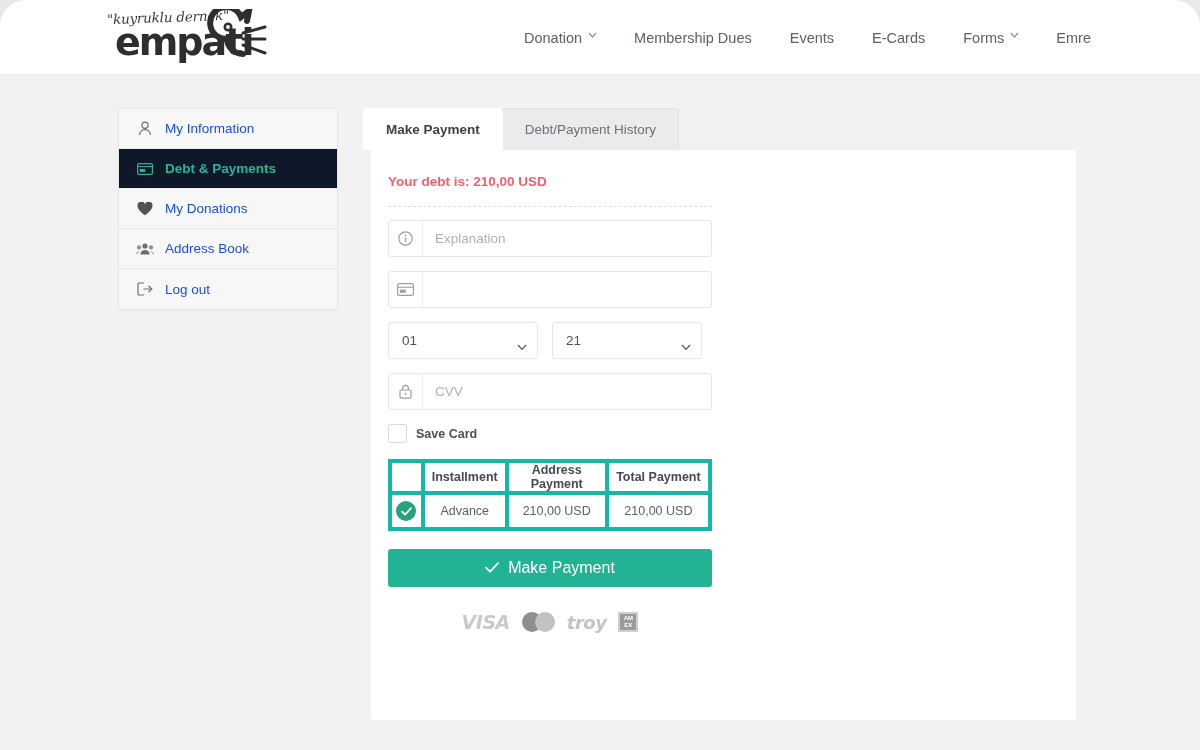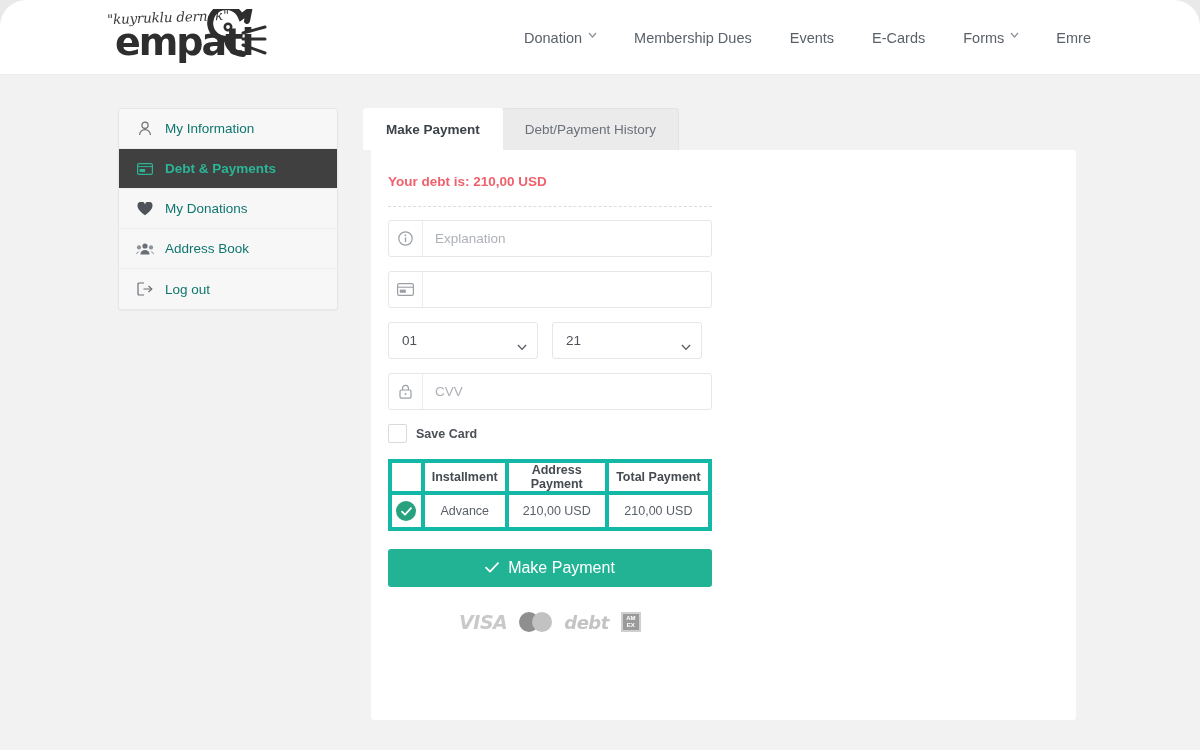--- a/index.html
+++ b/index.html
@@ -97,33 +97,33 @@
     box-shadow: 0 1px 2px rgba(0,0,0,0.04);
     overflow: hidden;
   }
   .side-item {
     display: flex;
     align-items: center;
     gap: 11px;
     height: 40px;
     padding: 0 0 0 17px;
     font-size: 13.5px;
-    color: #0f766e;
+    color: #1d4ed8;
     cursor: pointer;
     border-bottom: 1px solid #ececec;
   }
   .side-item:last-child { border-bottom: none; }
   .side-item .s-ico {
     width: 18px; height: 18px;
     display: flex; align-items: center; justify-content: center;
     color: #6a6f75;
     flex: none;
   }
   .side-item.active {
-    background: #404040;
+    background: #0f172a;
     color: #2bb596;
     font-weight: bold;
   }
   .side-item.active .s-ico { color: #2bb596; }
 
   
   .tabs {
     position: absolute;
     left: 363px; top: 33px;
     display: flex;
@@ -580,21 +580,21 @@
           </span>
           <span>Make Payment</span>
         </button>
 
         <div class="cards-row">
           <span class="visa">VISA</span>
           <span class="mc">
               <i class="l"></i>
               <i class="r"></i>
             </span>
-          <span class="troy">debt</span>
+          <span class="troy">troy</span>
           <span class="amex">
               <span>AM</span>
               <span>EX</span>
             </span>
         </div>
 
       </div>
     </div>
   </div>
 </div>

